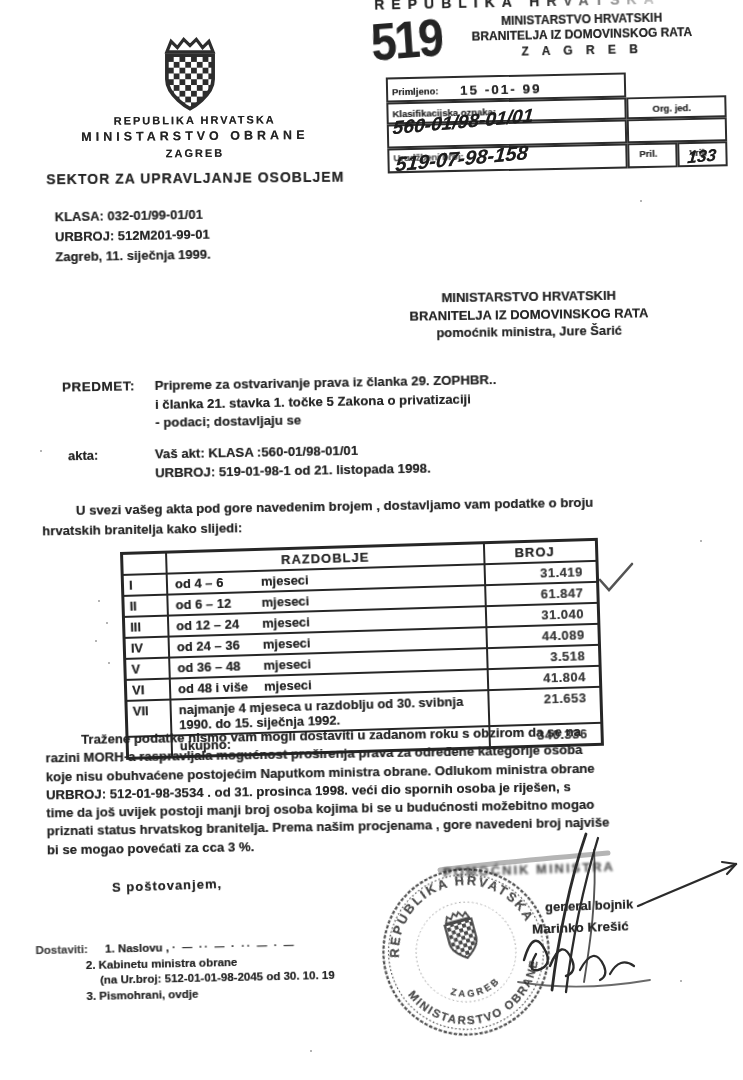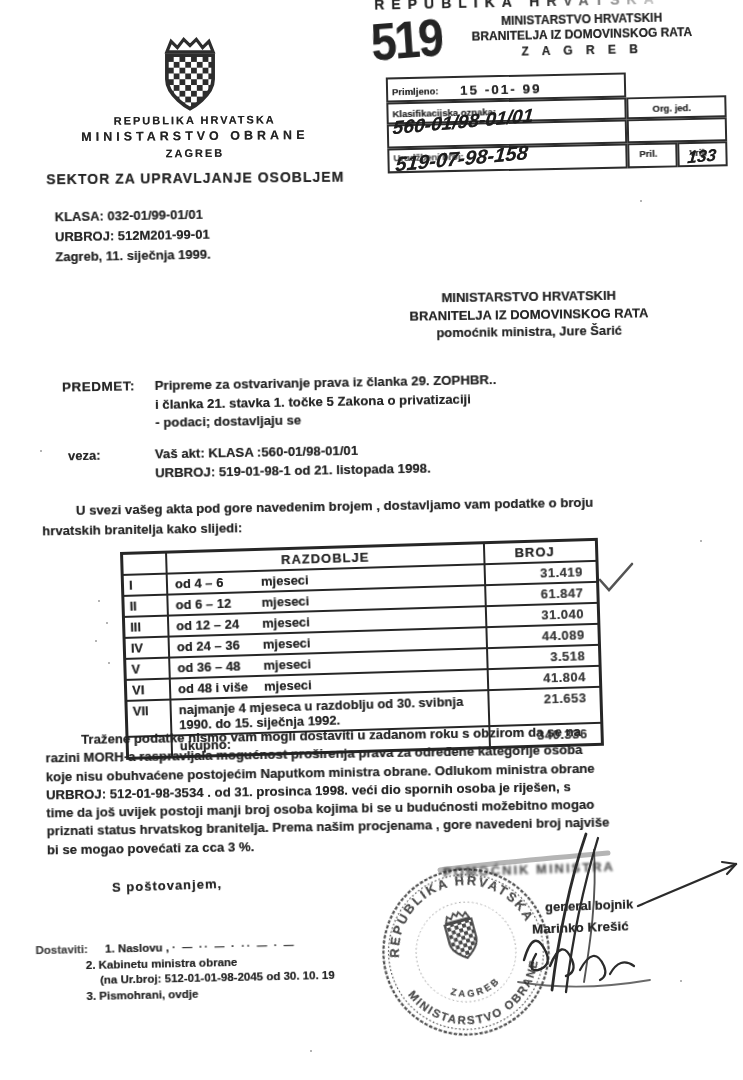--- a/index.html
+++ b/index.html
@@ -168,21 +168,21 @@
     <div>pomoćnik ministra, Jure Šarić</div>
   </div>
 
   <div class="abs subject-label b">PREDMET:</div>
   <div class="abs subject-body b">
     <div class="nw">Pripreme za ostvarivanje prava iz članka 29. ZOPHBR..</div>
     <div class="nw">i članka 21. stavka 1. točke 5 Zakona o privatizaciji</div>
     <div class="nw">- podaci; dostavljaju se</div>
   </div>
 
-  <div class="abs veza-label b">veza:</div>
+  <div class="abs veza-label b">akta:</div>
   <div class="abs veza-body b">
     <div class="nw">Vaš akt: KLASA :560-01/98-01/01</div>
     <div class="nw">URBROJ: 519-01-98-1 od 21. listopada 1998.</div>
   </div>
 
   <div class="abs intro b">
     <div class="nw ind">U svezi vašeg akta pod gore navedenim brojem , dostavljamo vam podatke o broju</div>
     <div class="nw">hrvatskih branitelja kako slijedi:</div>
   </div>
 

